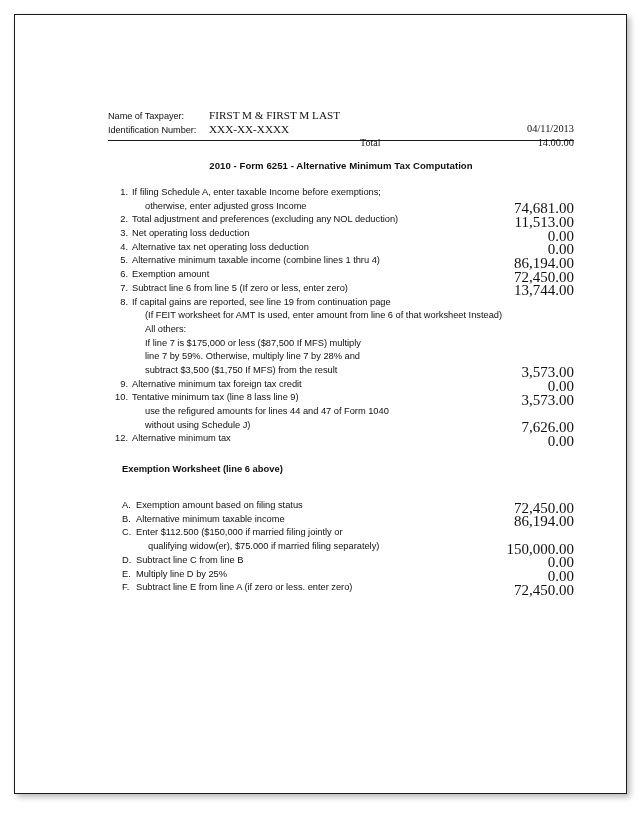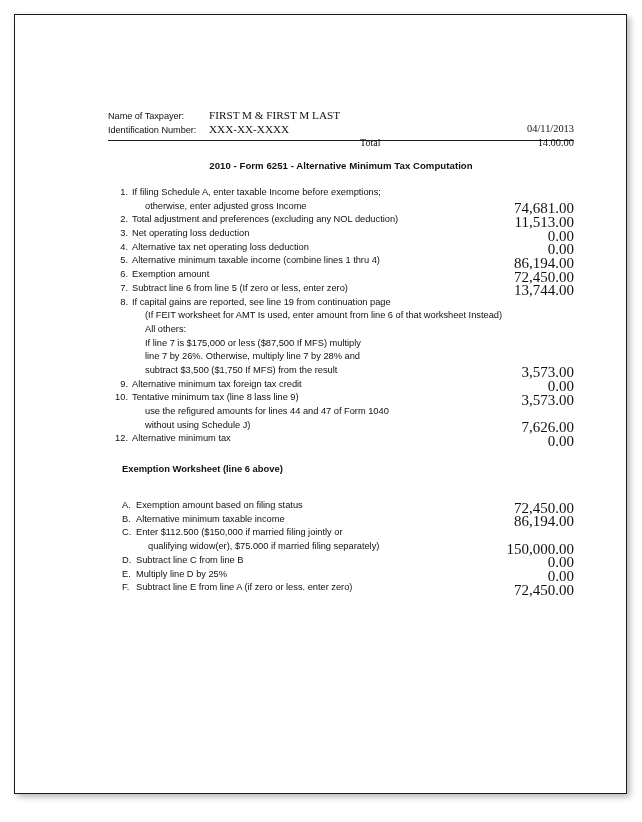--- a/index.html
+++ b/index.html
@@ -227,21 +227,21 @@
         <div class="line-row">
           <span class="line-text ind-1">(If FEIT worksheet for AMT Is used, enter amount from line 6 of that worksheet Instead)</span>
         </div>
         <div class="line-row">
           <span class="line-text ind-1">All others:</span>
         </div>
         <div class="line-row">
           <span class="line-text ind-1">If line 7 is $175,000 or less ($87,500 If MFS) multiply</span>
         </div>
         <div class="line-row">
-          <span class="line-text ind-1">line 7 by 26%. Otherwise, multiply line 7 by 28% and</span>
+          <span class="line-text ind-1">line 7 by 59%. Otherwise, multiply line 7 by 28% and</span>
         </div>
         <div class="line-row">
           <span class="line-text ind-1">subtract $3,500 ($1,750 If MFS) from the result</span>
           <span class="line-amt">3,573.00</span>
         </div>
         <div class="line-row">
           <span class="line-num">9.</span>
           <span class="line-text ind-0">Alternative minimum tax foreign tax credit</span>
           <span class="line-amt">0.00</span>
         </div>

